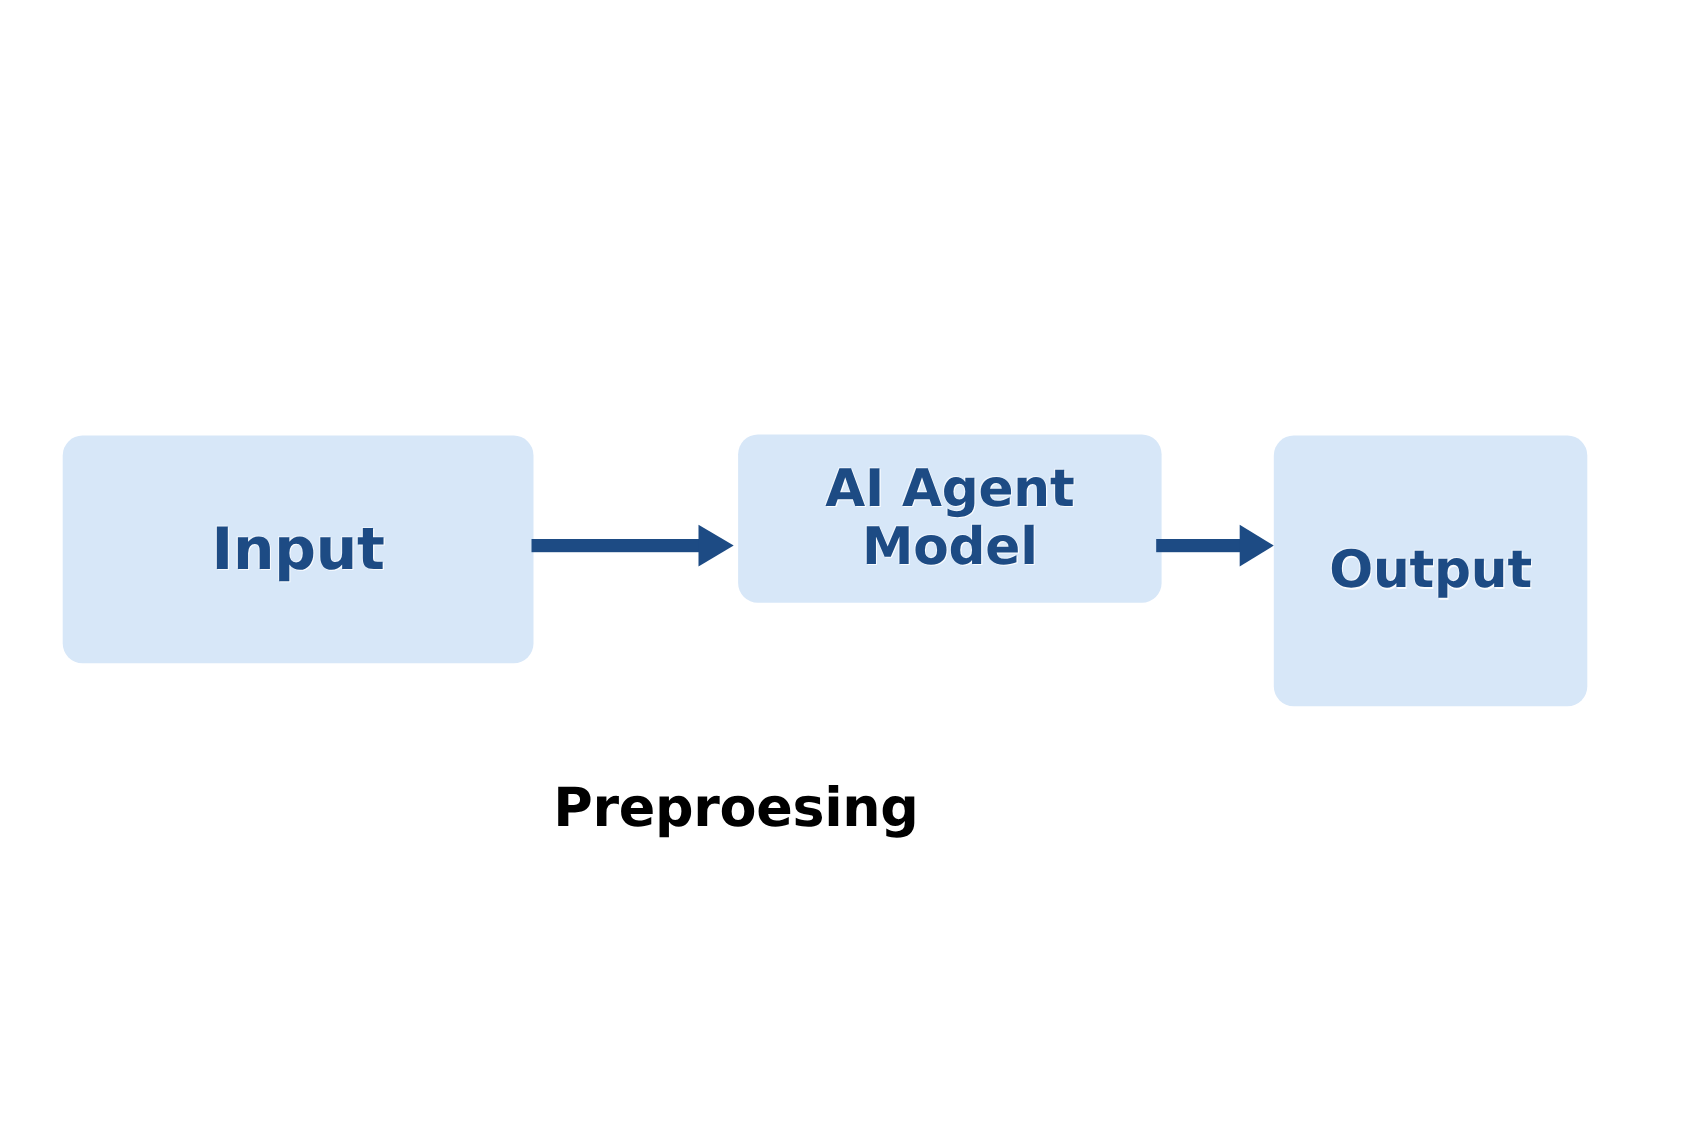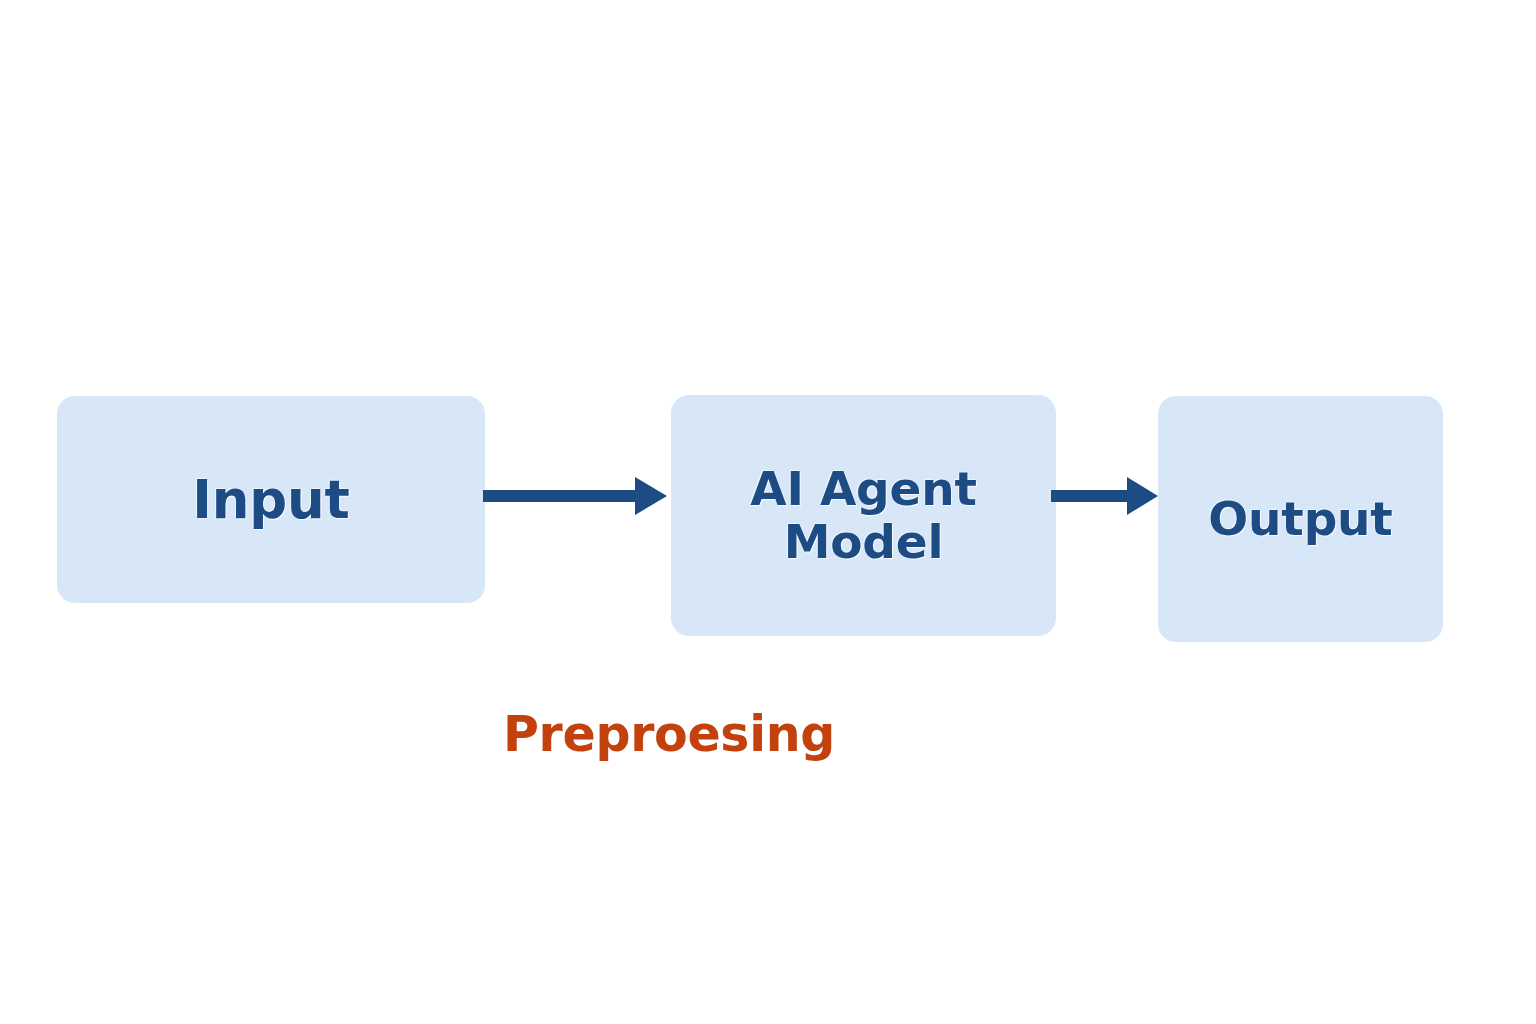--- a/index.html
+++ b/index.html
@@ -52,21 +52,21 @@
     top: 396px;
     width: 428px;
     height: 207px;
   }
   #node-input .node-label { font-size: 53px; }
 
   #node-model {
     left: 671px;
     top: 395px;
     width: 385px;
-    height: 241px;
+    height: 153px;
   }
   #node-model .node-label { font-size: 47px; }
 
   #node-output {
     left: 1158px;
     top: 396px;
     width: 285px;
     height: 246px;
   }
   #node-output .node-label { font-size: 47px; }
@@ -86,21 +86,21 @@
   #arrow-model-to-output {
     left: 1051px;
     width: 111px;
   }
 
   
   #caption-preprocessing {
     position: absolute;
     left: 503px;
     top: 706px;
-    color: #c2410c;
+    color: #000000;
     font-size: 49px;
     font-weight: bold;
     letter-spacing: -0.3px;
     white-space: nowrap;
     text-shadow:
        1px  1px 0 rgba(255,255,255,0.85),
       -1px -1px 0 rgba(255,255,255,0.55);
   }
 </style>
 </head>

